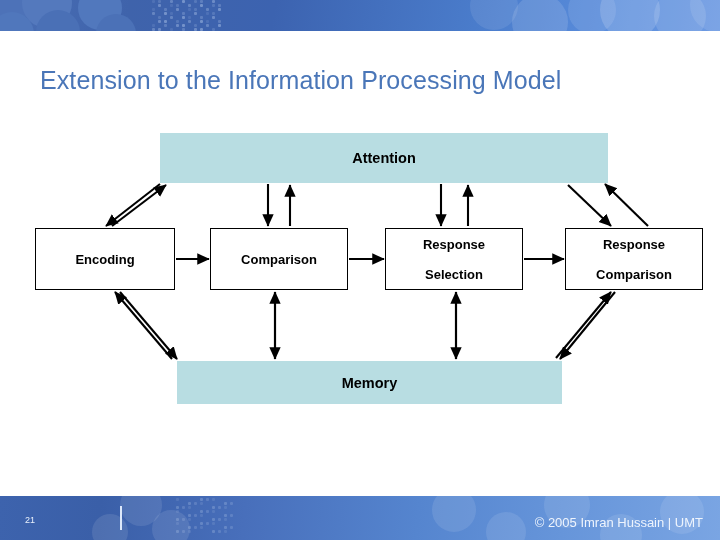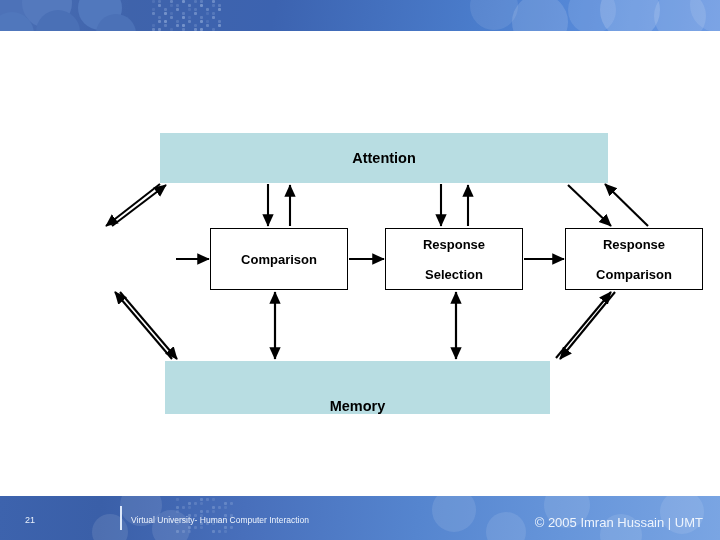--- a/index.html
+++ b/index.html
@@ -28,21 +28,21 @@
   }
 
   
   .diagram{position:absolute;left:0;top:0;width:720px;height:480px;}
   .band-box{
     position:absolute;background:#b8dde2;
     display:flex;align-items:center;justify-content:center;
     font-size:14.5px;font-weight:bold;color:#000;
   }
   .attention-box{left:160px;top:133px;width:448px;height:50px;}
-  .memory-box{left:165px;top:361px;width:385px;height:53px;align-items:flex-end;}
+  .memory-box{left:177px;top:361px;width:385px;height:43px;}
 
   .node{
     position:absolute;border:1.4px solid #000;background:#fff;
     display:flex;flex-direction:column;align-items:center;justify-content:center;
     font-size:13px;font-weight:bold;color:#000;box-sizing:border-box;
   }
   .node .ln{line-height:1.0;}
   .node .ln+.ln{margin-top:17px;}
   .n-encoding  {left:35px; top:228px;width:140px;height:62px;}
   .n-comparison{left:210px;top:228px;width:138px;height:62px;}
@@ -135,31 +135,35 @@
         <i style="left: 60px; top: 28px; opacity: 0.36;"></i>
       </div>
     <div class="hc" style="left:470px;top:-18px;width:48px;height:48px;background:rgba(255,255,255,.09);"></div>
     <div class="hc" style="left:512px;top:-6px;width:56px;height:56px;background:rgba(255,255,255,.13);"></div>
     <div class="hc" style="left:568px;top:-14px;width:48px;height:48px;background:rgba(255,255,255,.10);"></div>
     <div class="hc" style="left:600px;top:-20px;width:60px;height:60px;background:rgba(255,255,255,.16);"></div>
     <div class="hc" style="left:654px;top:-10px;width:52px;height:52px;background:rgba(255,255,255,.12);"></div>
     <div class="hc" style="left:690px;top:-22px;width:54px;height:54px;background:rgba(255,255,255,.10);"></div>
   </div>
 
+  <div class="title">Extension to the Information Processing Model</div>
 
   <div class="diagram">
 
     <div class="band-box attention-box">
       <span>Attention</span>
     </div>
 
     <div class="band-box memory-box">
       <span>Memory</span>
     </div>
 
+    <div class="node n-encoding">
+      <span class="ln">Encoding</span>
+    </div>
 
     <div class="node n-comparison">
       <span class="ln">Comparison</span>
     </div>
 
     <div class="node n-respsel">
       <span class="ln">Response</span>
       <span class="ln">Selection</span>
     </div>
 
@@ -260,16 +264,15 @@
       <i style="left: 0px; top: 32px; opacity: 0.47;"></i>
       <i style="left: 6px; top: 32px; opacity: 0.36;"></i>
       <i style="left: 12px; top: 32px; opacity: 0.25;"></i>
       <i style="left: 36px; top: 32px; opacity: 0.47;"></i>
       <i style="left: 42px; top: 32px; opacity: 0.36;"></i>
       <i style="left: 48px; top: 32px; opacity: 0.25;"></i>
     </div>
 
   <div class="f-page">21</div>
   <div class="f-rule"></div>
-  <div class="f-center">Virtual University- Human Computer Interaction</div>
   <div class="f-right">© 2005 Imran Hussain | UMT</div>
 
 </div>
 
 </body></html>

